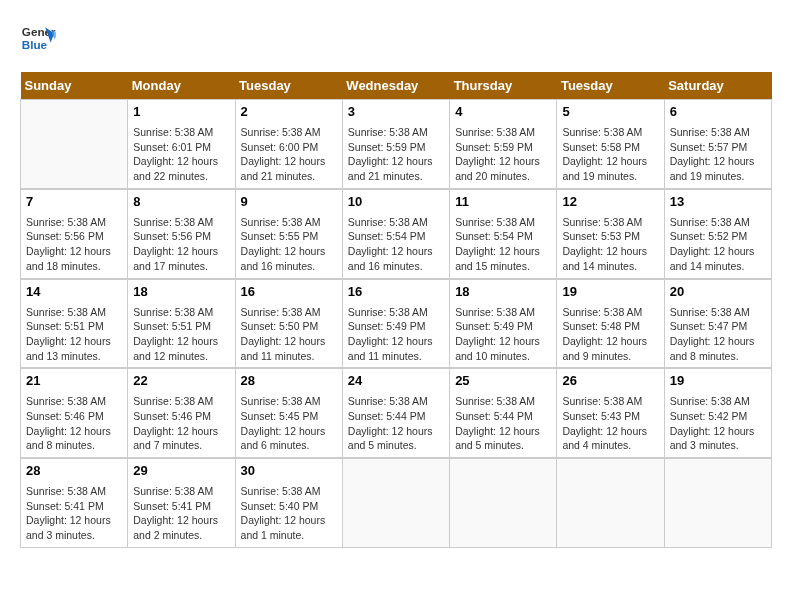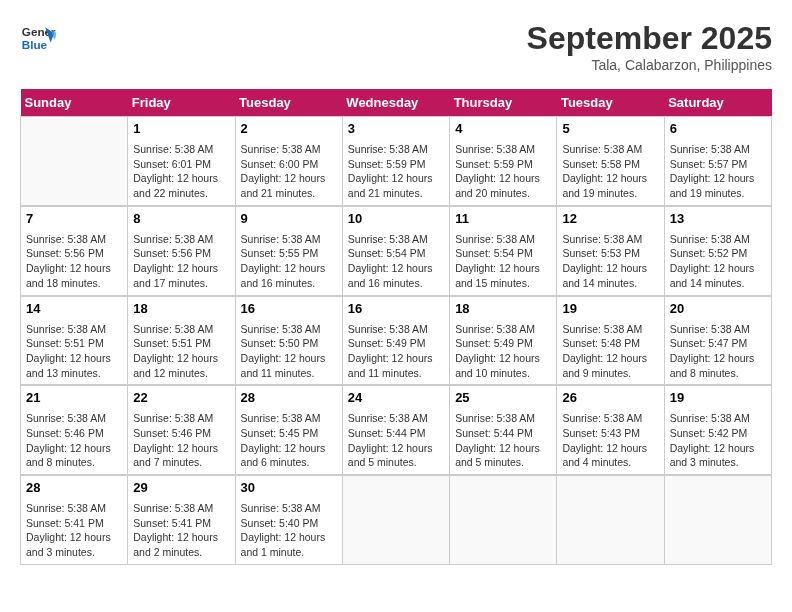--- a/index.html
+++ b/index.html
@@ -36,21 +36,21 @@
     .location {
       font-size: 14px;
       color: #555;
     }
     table {
       width: 100%;
       border-collapse: collapse;
       font-size: 11px;
     }
     thead tr th {
-      background-color: #be185d;
+      background-color: #a16207;
       color: #fff;
       padding: 6px 4px;
       text-align: left;
       font-size: 13px;
       font-weight: bold;
     }
     tbody tr td {
       border: 1px solid #ccc;
       padding: 4px 5px;
       vertical-align: top;
@@ -81,31 +81,27 @@
 
 <div class="header">
   <div class="logo">
     <svg class="logo-icon" viewBox="0 0 40 40">
       <text x="2" y="18" font-size="13" font-weight="bold" fill="#333" font-family="Arial">General</text>
       <text x="2" y="32" font-size="13" font-weight="bold" fill="#1a6abf" font-family="Arial">Blue</text>
       <polygon points="28,8 38,15 34,25" fill="#1a6abf"></polygon>
       <polygon points="34,10 42,15 38,22" fill="#4a9aef" opacity="0.7"></polygon>
     </svg>
   </div>
-  <div class="title-block">
-    <div class="month-title">September 2025</div>
-    <div class="location">Tala, Calabarzon, Philippines</div>
-  </div>
 </div>
 
 <table>
   <thead>
     <tr>
     <th>Sunday</th>
-        <th>Friday</th>
+        <th>Monday</th>
         <th>Tuesday</th>
         <th>Wednesday</th>
         <th>Thursday</th>
         <th>Tuesday</th>
         <th>Saturday</th>
       </tr>
   </thead>
   <tbody id="calendar-body">
   <tr>
         <td class="empty-cell"></td>

